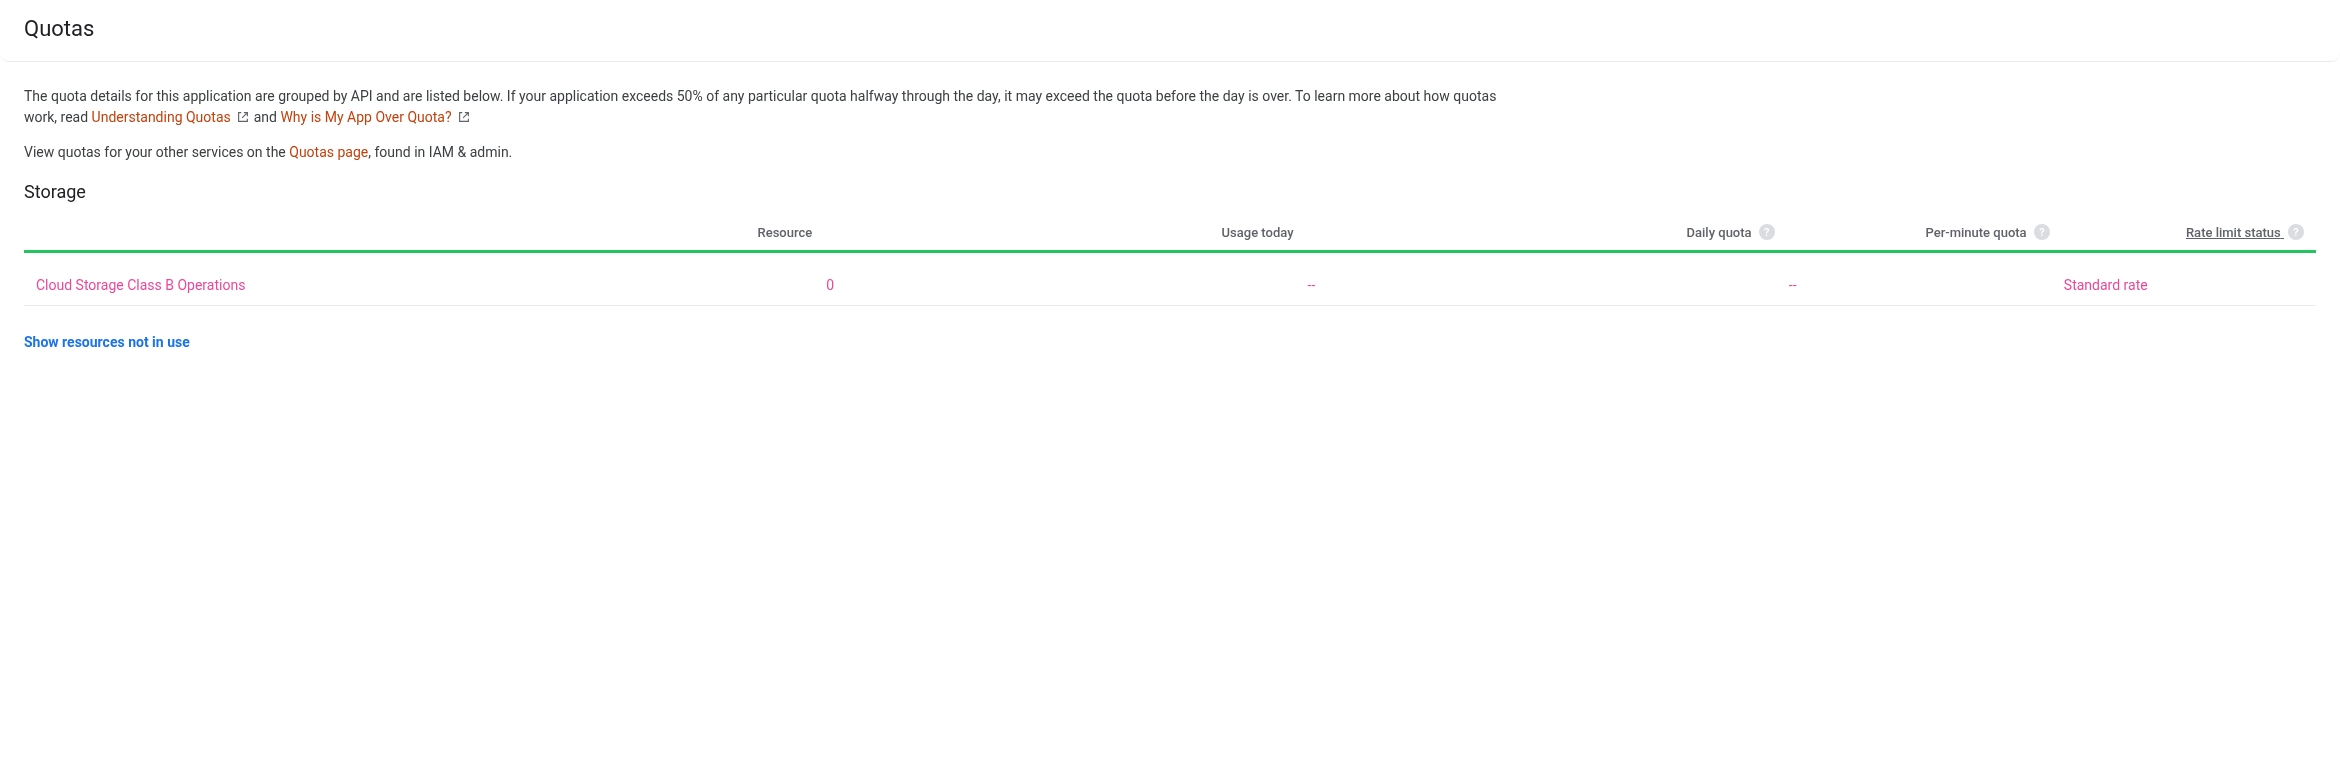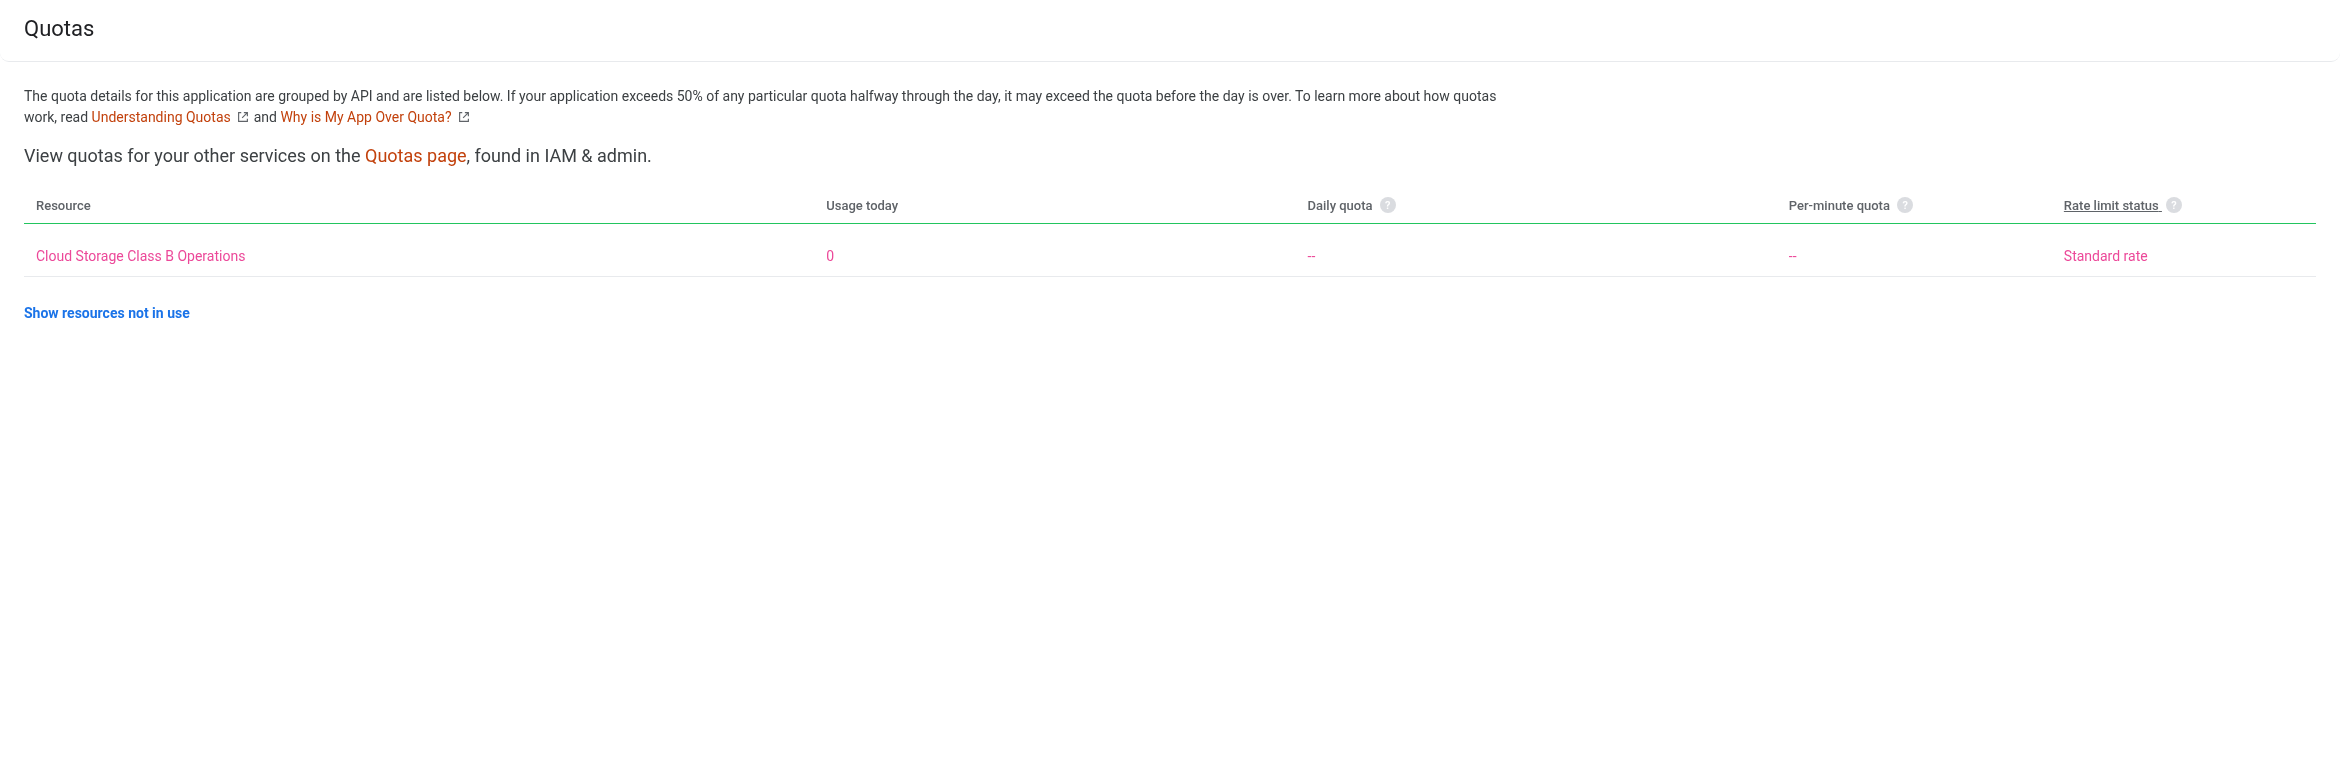--- a/index.html
+++ b/index.html
@@ -27,21 +27,21 @@
       padding: 24px;
     }
     .description {
       font-size: 14px;
       line-height: 1.5;
       color: #3c4043;
       margin-bottom: 14px;
       max-width: 1500px;
     }
     .description-2 {
-      font-size: 18px;
+      font-size: 14px;
       line-height: 1.5;
       color: #3c4043;
       margin-bottom: 18px;
     }
     .link {
       color: #c2410c;
       text-decoration: none;
       cursor: pointer;
     }
     .external-icon {
@@ -58,26 +58,26 @@
       font-size: 18px;
       font-weight: 400;
       color: #202124;
       margin-bottom: 12px;
     }
     table {
       width: 100%;
       border-collapse: collapse;
     }
     thead th {
-      text-align: left;
+      text-align: right;
       font-size: 13px;
       font-weight: 500;
       color: #5f6368;
       padding: 10px 14px 10px 0;
-      border-bottom: 1px solid #22c55e;
+      border-bottom: 3px solid #22c55e;
       white-space: nowrap;
     }
     thead th:first-child {
       padding-left: 12px;
     }
     thead th:last-child {
       padding-right: 12px;
     }
     tbody td {
       font-size: 14px;
@@ -143,20 +143,21 @@
         <path d="M6 3H3v10h10v-3M9 3h4v4M13 3L7 9"></path>
       </svg>
     </a>
   </p>
 
   <p class="description-2">
     <span>View quotas for your other services on the </span>
     <a class="link">Quotas page</a><span>, found in IAM &amp; admin.</span>
   </p>
 
+  <h2 class="section-title">Storage</h2>
 
   <table>
     <thead>
       <tr>
         <th class="col-resource">Resource</th>
         <th class="col-usage">Usage today</th>
         <th class="col-daily">
           <span>Daily quota</span>
           <span class="help-icon">?</span>
         </th>

